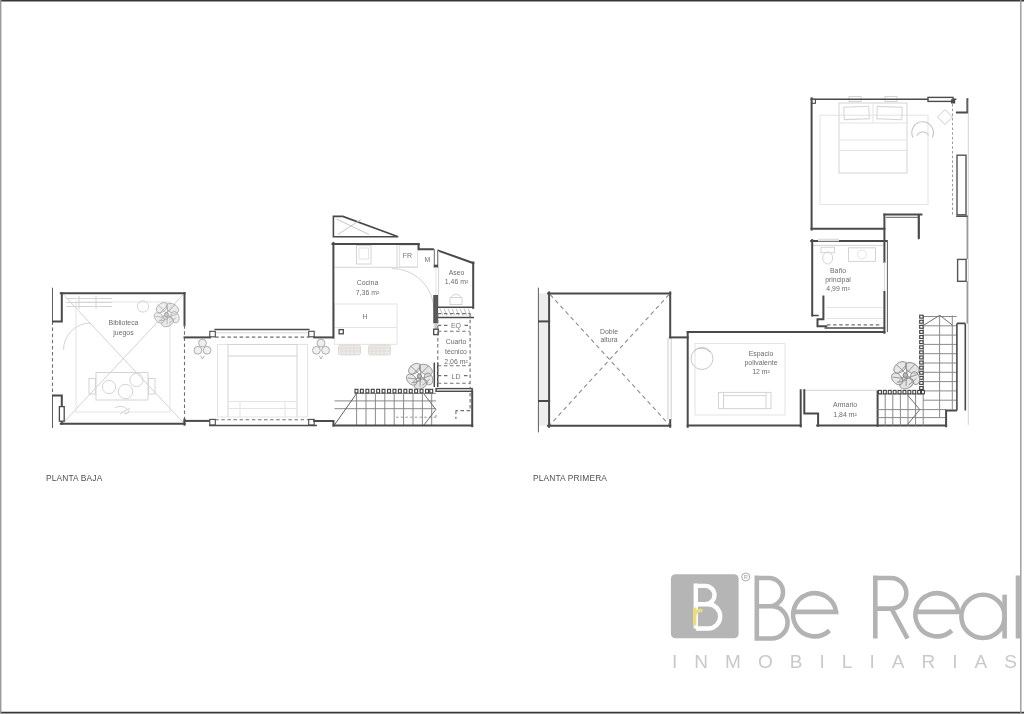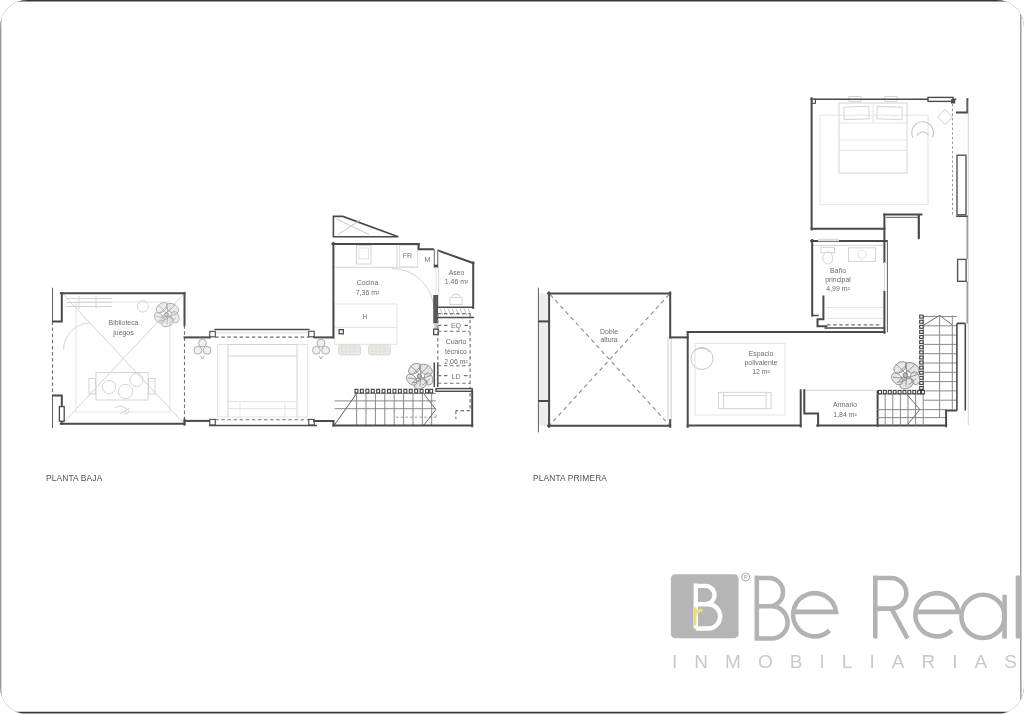--- a/index.html
+++ b/index.html
@@ -1,17 +1,17 @@
 <!DOCTYPE html>
 <html><head>
 <meta charset="utf-8">
 <style>
   html,body{margin:0;padding:0;background:#fff;}
   body{font-family:"Liberation Sans", sans-serif;}
-  #page{position:relative;width:1024px;height:714px;background:#1d4ed8;overflow:hidden;border-radius:27px;}
+  #page{position:relative;width:1024px;height:714px;background:#1d4ed8;overflow:hidden;}
   svg{display:block;}
   .w{stroke:#4a4a4a;stroke-width:2;fill:none;stroke-linecap:square;}
   .w15{stroke:#4a4a4a;stroke-width:1.5;fill:none;stroke-linecap:square;}
   .w1{stroke:#5f5f5f;stroke-width:1;fill:none;}
   .md{stroke:#8a8a8a;stroke-width:1;fill:none;}
   .lt{stroke:#d4d4d4;stroke-width:1;fill:none;}
   .lt2{stroke:#e3e3e3;stroke-width:1;fill:none;}
   .dash{stroke:#6f6f6f;stroke-width:1.1;fill:none;stroke-dasharray:3.5 2.6;}
   .dashlt{stroke:#9a9a9a;stroke-width:1;fill:none;stroke-dasharray:2.5 2.2;}
   .sq{stroke:#4a4a4a;stroke-width:1.1;fill:#ffffff;}

